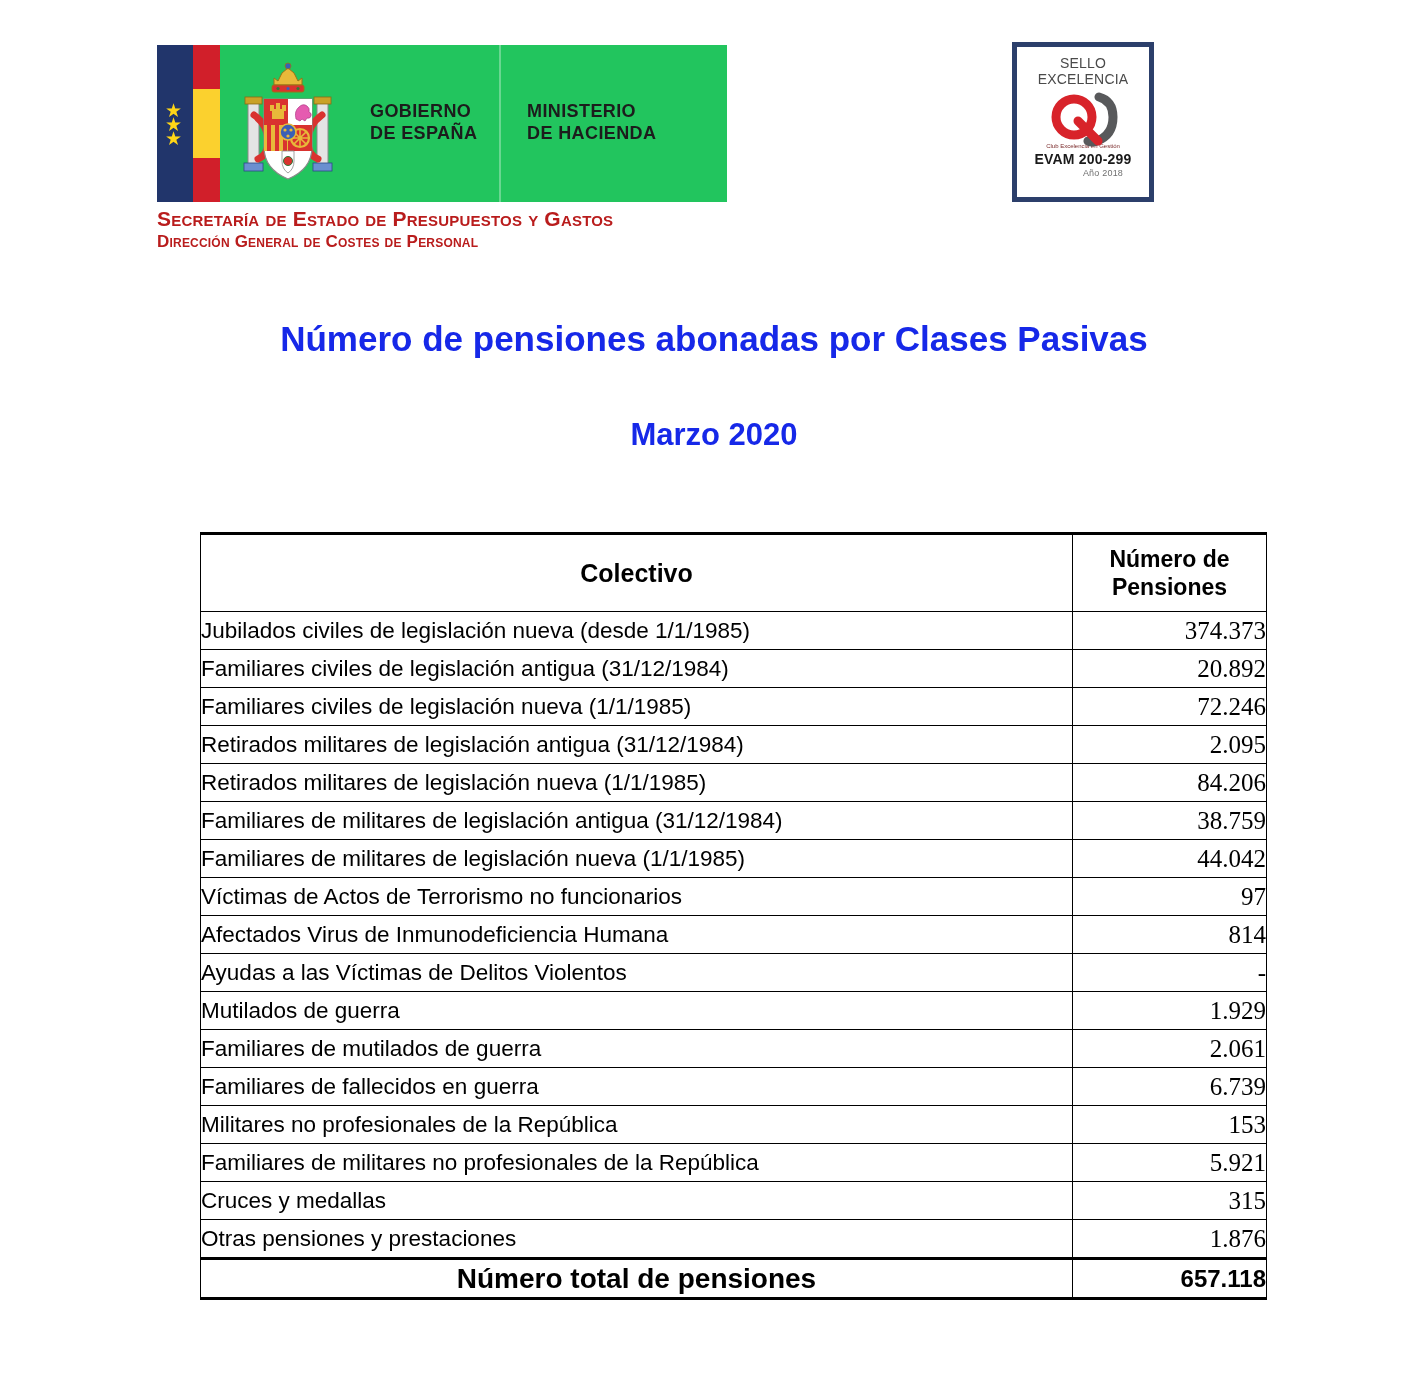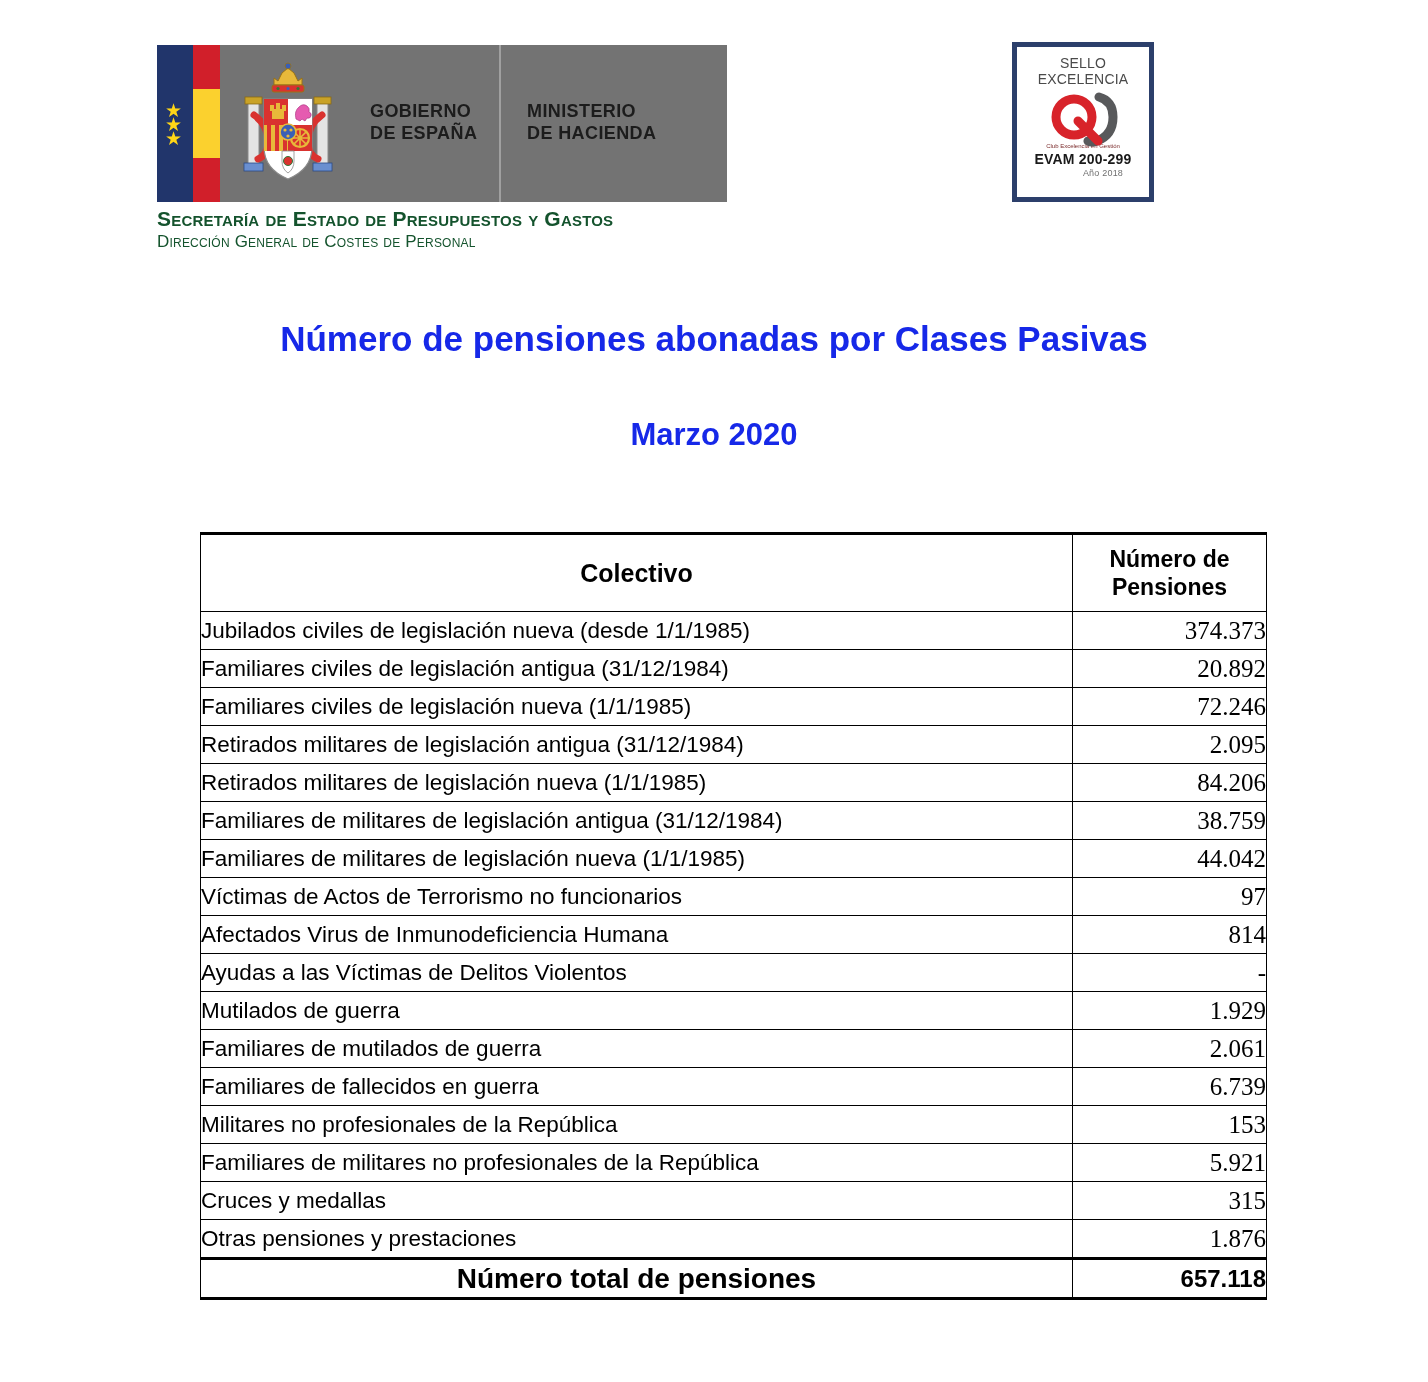--- a/index.html
+++ b/index.html
@@ -23,21 +23,21 @@
     height: 270px;
   }
 
   
   .gov-logo {
     position: absolute;
     left: 157px;
     top: 45px;
     width: 570px;
     height: 157px;
-    background: #737373;
+    background: #22c55e;
     display: flex;
     align-items: stretch;
     overflow: hidden;
   }
   .flag-stripe-blue {
     width: 36px;
     background: #21356b;
     display: flex;
     flex-direction: column;
     align-items: center;
@@ -109,33 +109,33 @@
   }
   .logo-text.gobierno { left: 20px; }
   .logo-text.ministerio { left: 177px; }
 
   
   .secretariat {
     position: absolute;
     left: 157px;
     top: 206px;
     font-family: "Liberation Sans", sans-serif;
-    color: #14532d;
+    color: #b91c1c;
   }
   .secretariat .line1 {
     font-size: 21px;
     font-weight: bold;
     font-variant: small-caps;
     letter-spacing: 0.2px;
     line-height: 25px;
     white-space: nowrap;
   }
   .secretariat .line2 {
     font-size: 17px;
-    font-weight: normal;
+    font-weight: bold;
     font-variant: small-caps;
     letter-spacing: 0.2px;
     line-height: 21px;
     white-space: nowrap;
   }
 
   
   .seal {
     position: absolute;
     left: 1012px;

